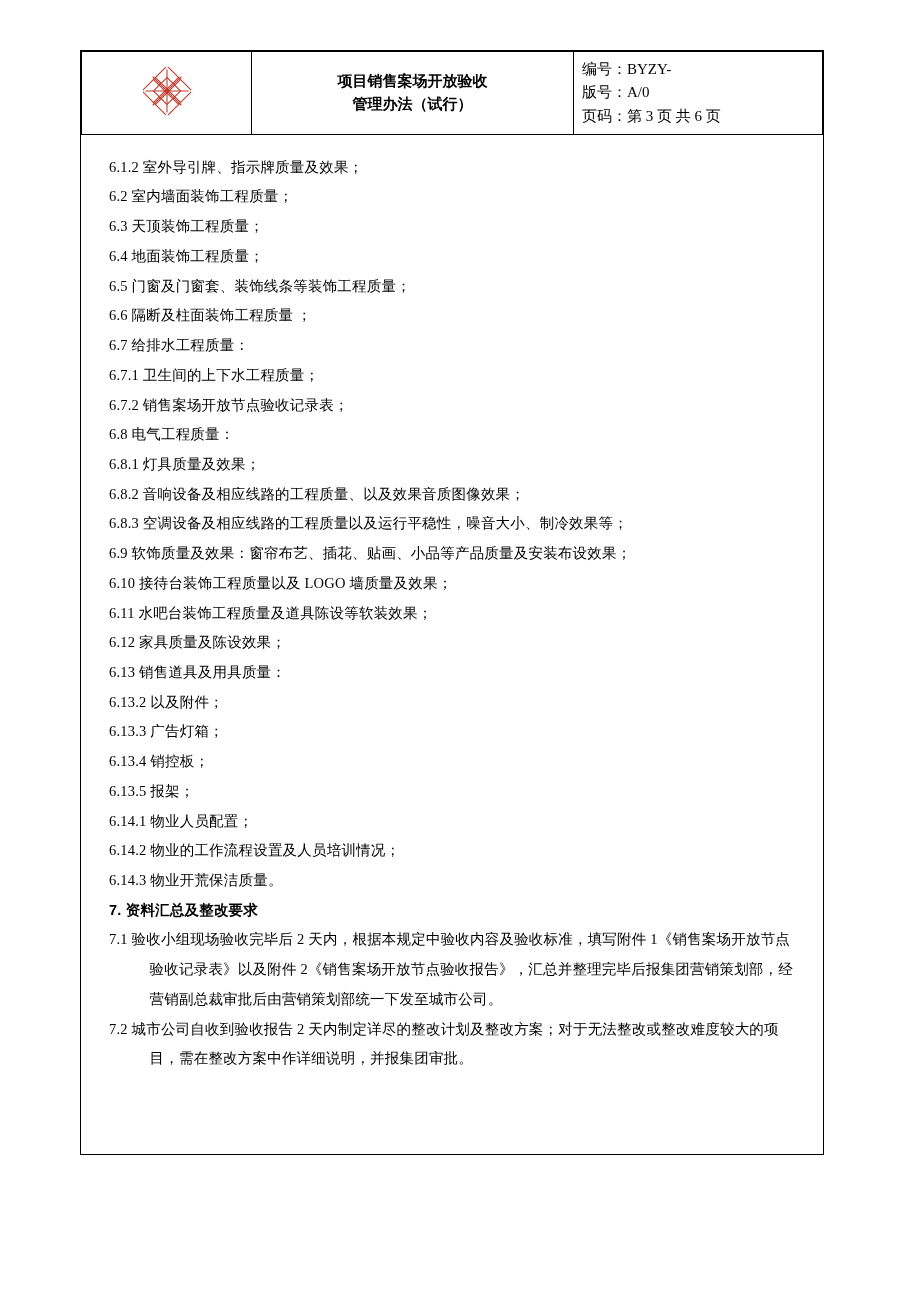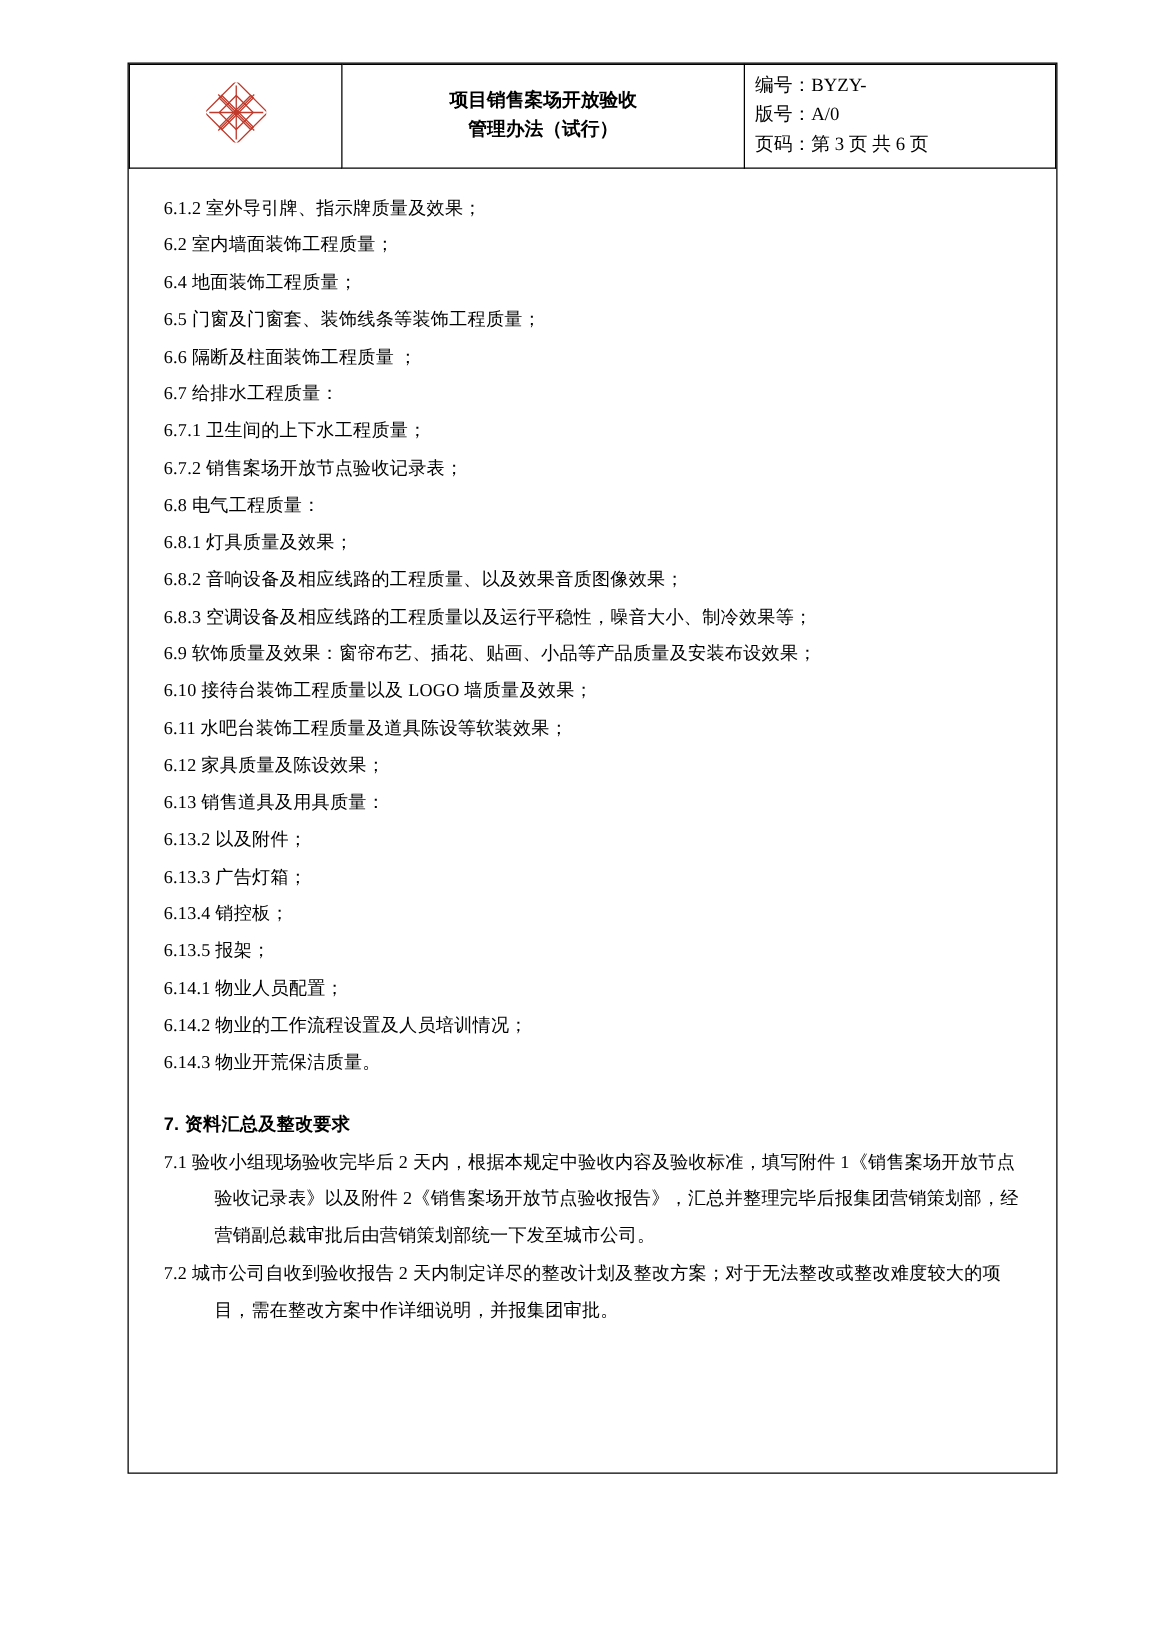--- a/index.html
+++ b/index.html
@@ -7,24 +7,24 @@
     background: #fff;
     font-family: "SimSun", "宋体", serif;
     width: 920px;
     height: 1302px;
     position: relative;
     color: #000;
   }
   .page {
     position: absolute;
     top: 50px;
-    left: 102px;
+    left: 80px;
     width: 744px;
     border: 1px solid #000;
-    padding-bottom: 114px;
+    padding-bottom: 80px;
   }
   .header-table {
     width: 100%;
     border-collapse: collapse;
   }
   .header-table td {
     border: 1px solid #000;
     padding: 6px 8px;
     font-size: 15px;
     vertical-align: middle;
@@ -51,21 +51,21 @@
   .content {
     padding: 18px 28px 0 28px;
     font-size: 14.5px;
     line-height: 2.05;
     letter-spacing: 0.2px;
   }
   .item { display: block; }
   .sect-title {
     font-family: "SimHei", "黑体", sans-serif;
     font-weight: 700;
-    margin-top: 20px;
+    margin-top: 0;
   }
   .para {
     padding-left: 2.8em;
     text-indent: -2.8em;
   }
 </style>
 </head>
 <body>
 
 <div class="page">
@@ -104,20 +104,21 @@
         </div>
       </td>
     </tr>
   </tbody>
     </table>
 
   <div class="content">
     <div id="items-host">
         <div class="item"><span>6.1.2</span><span> 室外导引牌、指示牌质量及效果；</span></div>
         <div class="item"><span>6.2</span><span> 室内墙面装饰工程质量；</span></div>
+        <div class="item"><span>6.3</span><span> 天顶装饰工程质量；</span></div>
         <div class="item"><span>6.4</span><span> 地面装饰工程质量；</span></div>
         <div class="item"><span>6.5</span><span> 门窗及门窗套、装饰线条等装饰工程质量；</span></div>
         <div class="item"><span>6.6</span><span> 隔断及柱面装饰工程质量 ；</span></div>
         <div class="item"><span>6.7</span><span> 给排水工程质量：</span></div>
         <div class="item"><span>6.7.1</span><span> 卫生间的上下水工程质量；</span></div>
         <div class="item"><span>6.7.2</span><span> 销售案场开放节点验收记录表；</span></div>
         <div class="item"><span>6.8</span><span> 电气工程质量：</span></div>
         <div class="item"><span>6.8.1</span><span> 灯具质量及效果；</span></div>
         <div class="item"><span>6.8.2</span><span> 音响设备及相应线路的工程质量、以及效果音质图像效果；</span></div>
         <div class="item"><span>6.8.3</span><span> 空调设备及相应线路的工程质量以及运行平稳性，噪音大小、制冷效果等；</span></div>

